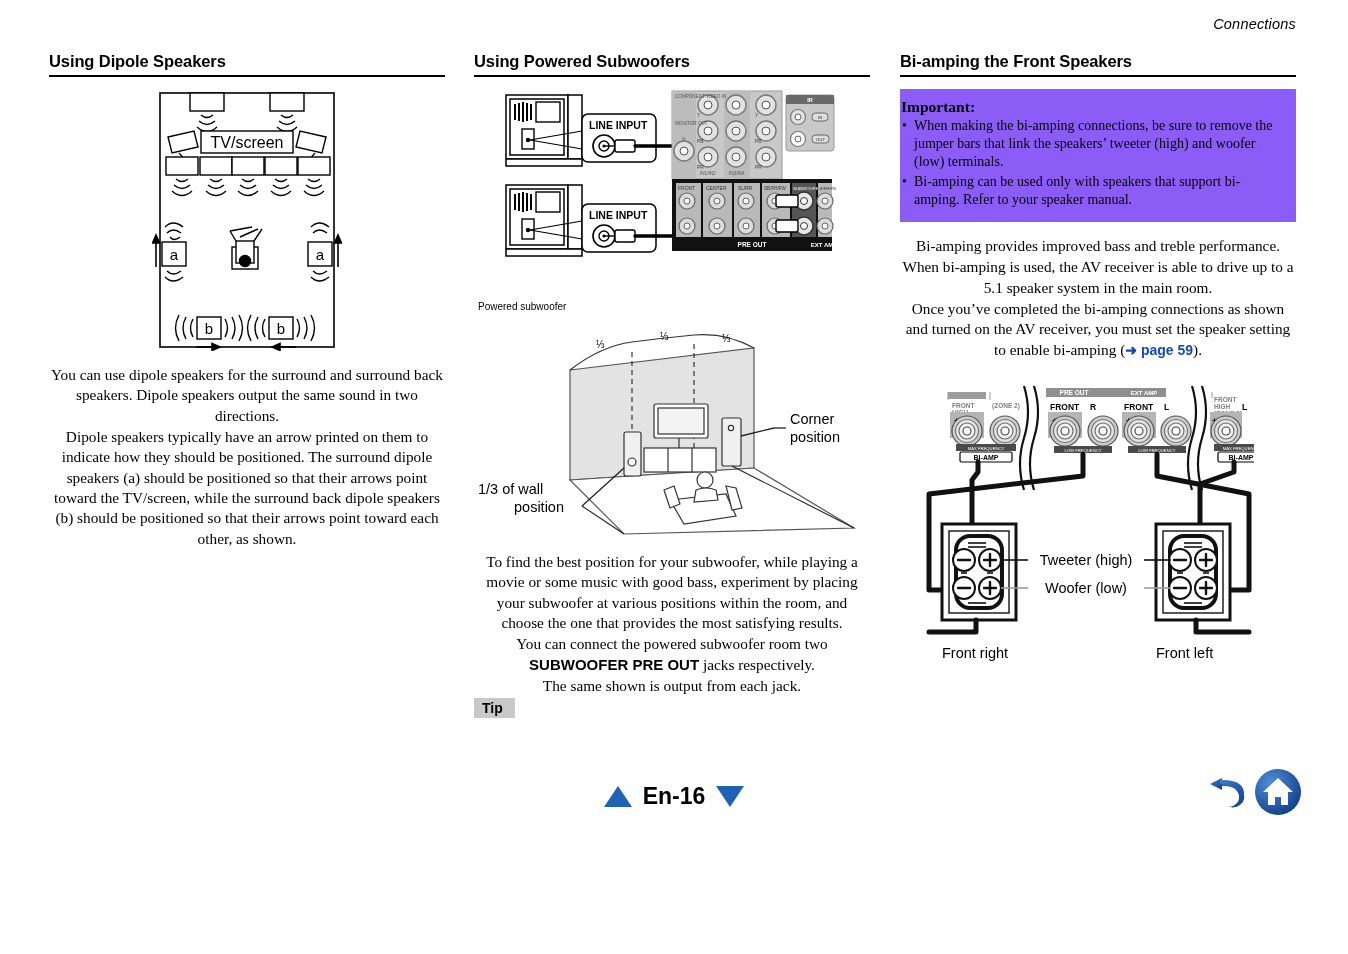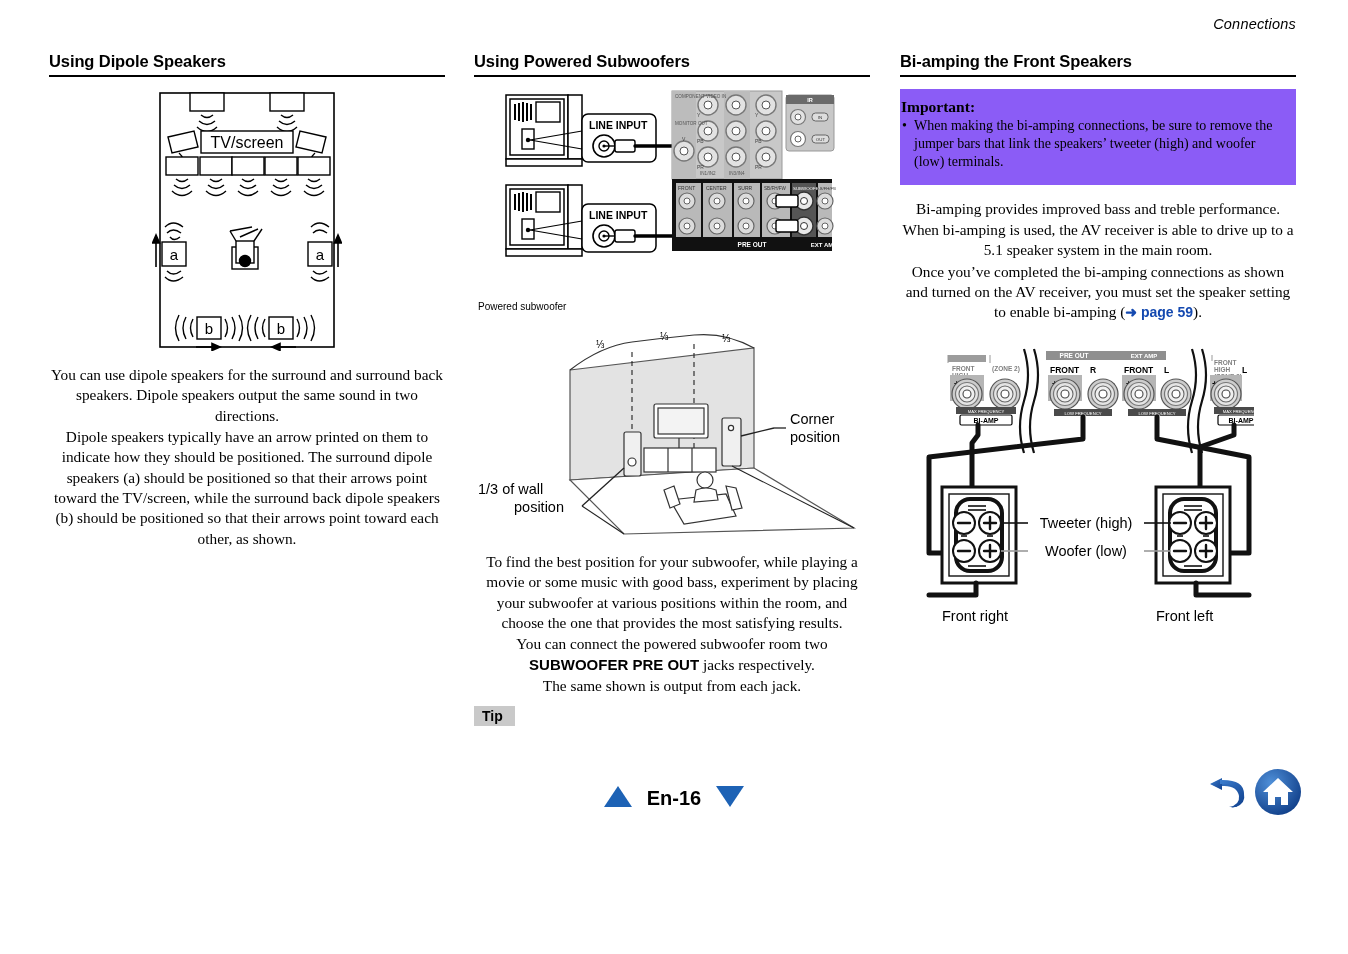--- a/index.html
+++ b/index.html
@@ -64,21 +64,21 @@
   .tip-tag{
     display:inline-block;background:#c9c9c9;
     font-family:"Liberation Sans", sans-serif;font-weight:bold;
     font-size:14px;padding:2px 12px 2px 8px;margin-bottom:4px;
   }
 
   
   .footer{position:absolute;left:0;bottom:0;width:1348px;height:70px;}
   .pagenum{
     position:absolute;left:0;right:0;bottom:18px;text-align:center;
-    font-family:"Liberation Sans", sans-serif;font-weight:bold;font-size:20px;
+    font-family:"Liberation Sans", sans-serif;font-weight:bold;font-size:23px;
   }
   .tri{position:absolute;bottom:21px;width:0;height:0;}
   .tri-up{left:604px;border-left:14px solid transparent;border-right:14px solid transparent;border-bottom:21px solid #1d62b5;}
   .tri-dn{left:716px;border-left:14px solid transparent;border-right:14px solid transparent;border-top:21px solid #1d62b5;}
   .nav-back{position:absolute;right:98px;bottom:14px;width:44px;height:44px;}
   .nav-home{position:absolute;right:46px;bottom:12px;width:48px;height:48px;}
 
   svg{display:block;}
 </style>
 </head>
@@ -442,33 +442,34 @@
         <text x="40" y="184" font-family="Liberation Sans, sans-serif" font-size="14.5">position</text>
       </svg>
     </div>
 
     <p class="body">To find the best position for your subwoofer, while playing a movie or some music with good bass, experiment by placing your subwoofer at various positions within the room, and choose the one that provides the most satisfying results.</p>
     <p class="body">
       <span>You can connect the powered subwoofer room two </span><span class="bold">SUBWOOFER PRE OUT</span><span> jacks respectively.</span>
     </p>
     <p class="body">The same shown is output from each jack.</p>
 
-    <div style="margin-top:10px;">
+    <div style="margin-top:2px;">
       <span class="tip-tag">Tip</span>
     </div>
   </div>
 
   <div class="col col3">
     <h2 class="sec">Bi-amping the Front Speakers</h2>
     <div class="rule"></div>
 
     <div class="important-box">
       <span class="ttl">Important:</span>
       <ul class="bullets">
         <li>When making the bi-amping connections, be sure to remove the jumper bars that link the speakers’ tweeter (high) and woofer (low) terminals.</li>
+        <li>Bi-amping can be used only with speakers that support bi-amping. Refer to your speaker manual.</li>
       </ul>
     </div>
 
     <p class="body">Bi-amping provides improved bass and treble performance.</p>
     <p class="body">When bi-amping is used, the AV receiver is able to drive up to a 5.1 speaker system in the main room.</p>
     <p class="body">
       <span>Once you’ve completed the bi-amping connections as shown and turned on the AV receiver, you must set the speaker setting to enable bi-amping (</span><span class="link">➜ page 59</span><span>).</span>
     </p>
 
     <div style="margin:16px 0 0 24px;">

